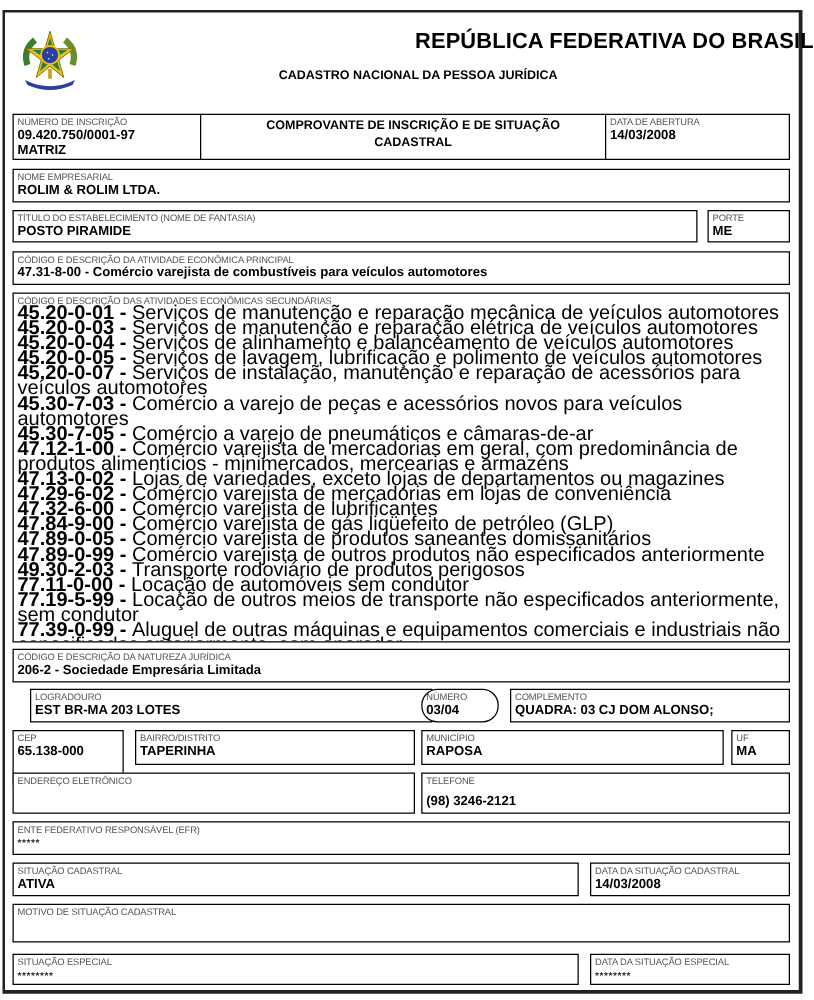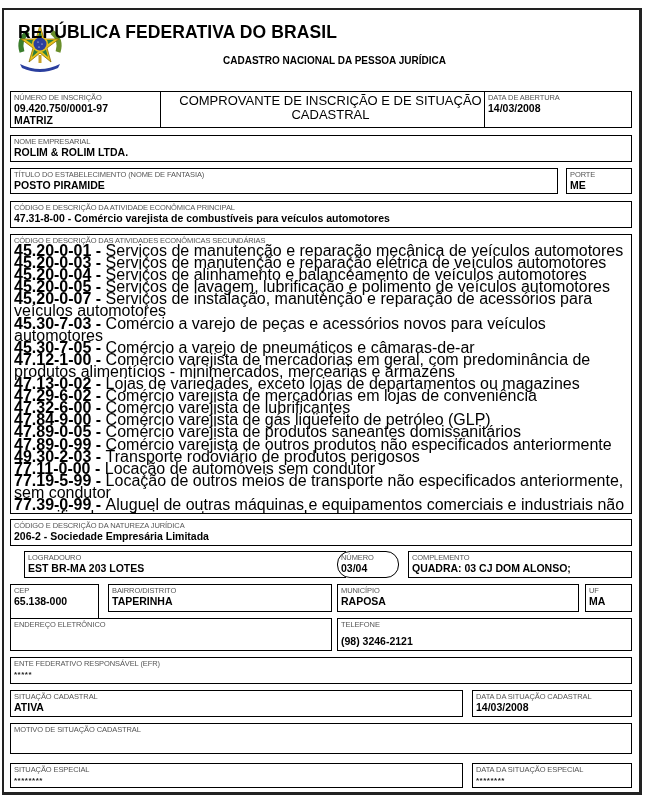--- a/index.html
+++ b/index.html
@@ -6,21 +6,21 @@
   html, body { width: 651px; height: 800px; background: #ffffff; overflow: hidden; }
   body { position: relative; font-family: "Liberation Sans", sans-serif; color: #000; }
 
   .frame {
     position: absolute; left: 2px; top: 8px; width: 640px; height: 787px;
     border: 2px solid #222; border-right-width: 3px; border-bottom-width: 3px;
     background: #fff;
   }
   .emblem { position: absolute; left: 14px; top: 22px; width: 52px; height: 52px; }
   .title-1 {
-    position: absolute; left: 0; width: 651px; top: 22px; text-align: left;
+    position: absolute; left: 0; width: 651px; top: 22px; text-align: right;
     font-weight: bold; font-size: 17.5px; padding-left: 18px; letter-spacing: 0.1px;
   }
   .title-2 {
     position: absolute; left: 0; width: 651px; top: 55px; text-align: center;
     font-weight: bold; font-size: 10px; padding-left: 18px;
   }
 
   .box {
     position: absolute; border: 1px solid #000; background: #fff; overflow: hidden;
   }
@@ -28,21 +28,21 @@
     position: absolute; left: 3px; top: 1px; font-size: 7.5px; color: #555;
     white-space: nowrap; letter-spacing: -0.1px;
   }
   .val {
     position: absolute; left: 3px; top: 10px; font-size: 10.5px; font-weight: bold;
     white-space: nowrap; line-height: 12px;
   }
   .val.small { font-size: 8px; top: 11px; letter-spacing: 0.5px; font-weight: bold; color: #222; }
   .comprovante {
     position: absolute; left: 16px; right: 0; top: 2px; text-align: center;
-    font-size: 13px; line-height: 14px; font-weight: normal;
+    font-size: 10px; line-height: 14px; font-weight: bold;
   }
 
   .sec-list { position: absolute; left: 3px; top: 10px; right: 3px; }
   .sec-item { font-size: 16px; font-weight: bold; line-height: 12.1px; }
   .plain { font-weight: normal; }
 </style>
 </head>
 <body>
 
 <div class="frame"></div>

